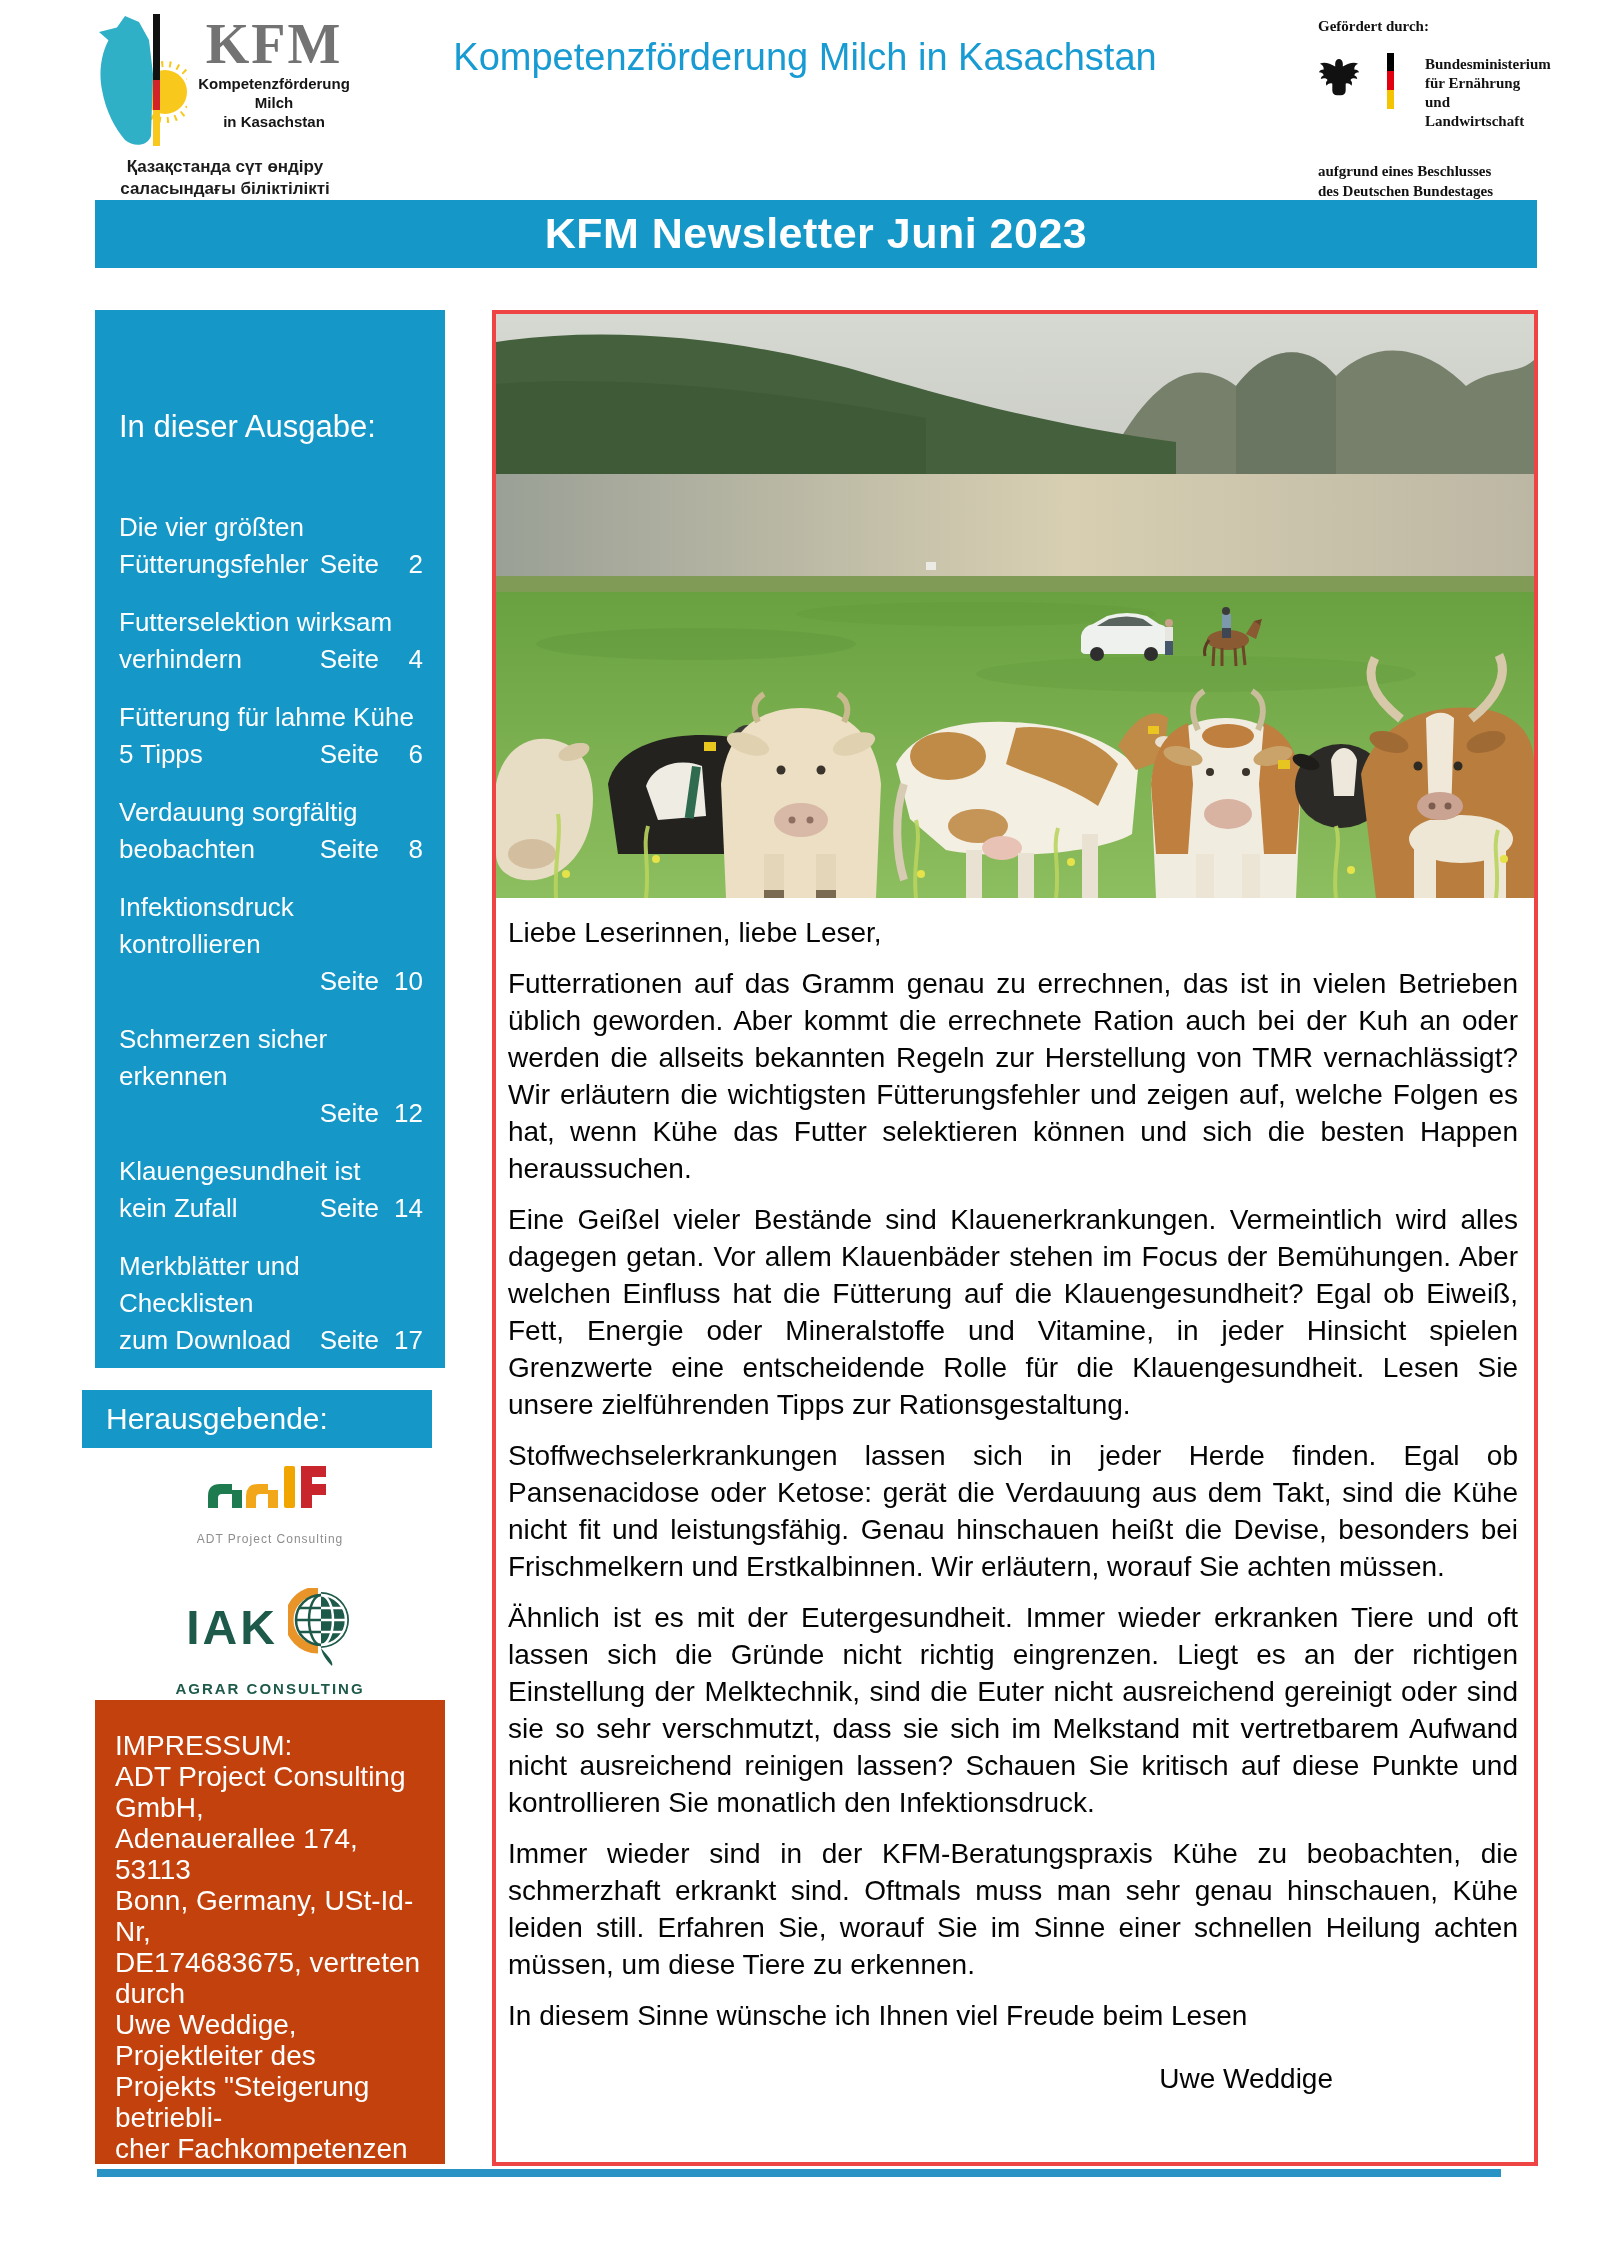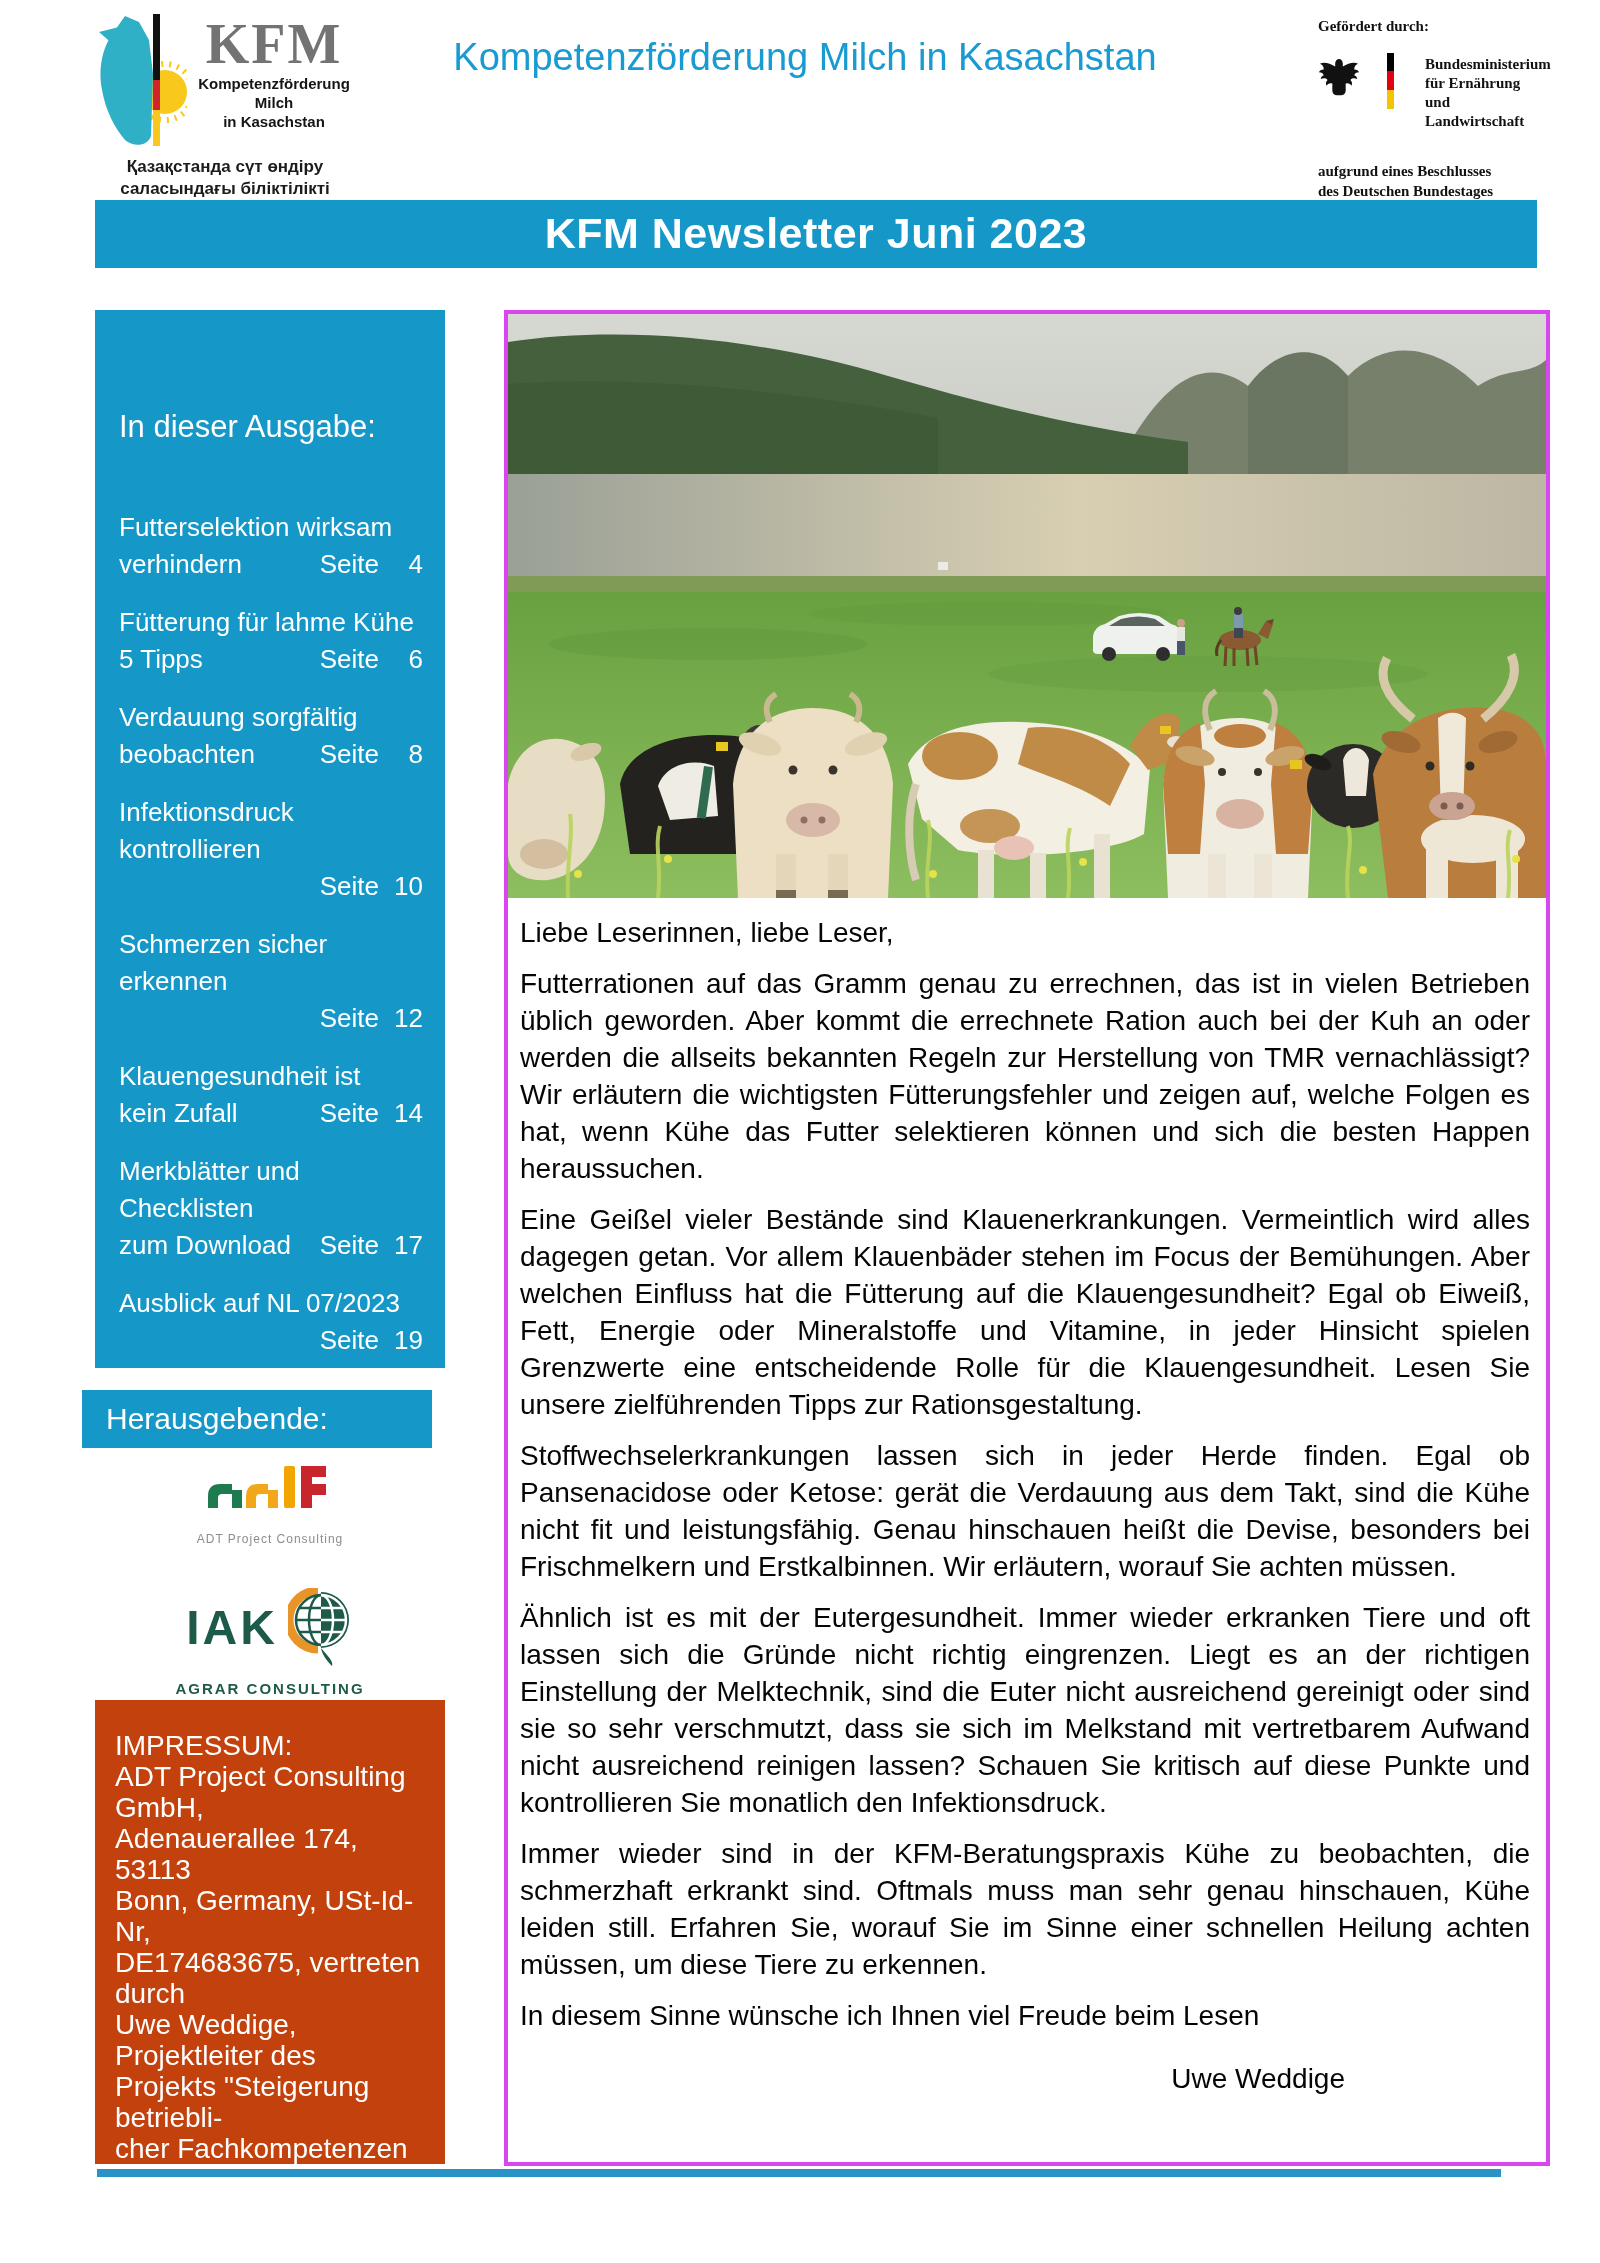--- a/index.html
+++ b/index.html
@@ -54,21 +54,21 @@
   .iak-row { display:flex; align-items:center; justify-content:center; }
   .iak-text { font-size:48px; font-weight:bold; color:#1d5a49; letter-spacing:3px; margin-right:10px; }
   .iak-caption { font-size:15px; font-weight:bold; color:#1d5a49; letter-spacing:2px; margin-top:14px; }
 
   .impressum { position:absolute; left:95px; top:1700px; width:350px; height:464px;
                background:#c2410c; color:#fff; padding:30px 14px 0 20px;
                font-size:28px; line-height:31px; overflow:hidden; }
 
   
   .content-box { position:absolute; left:492px; top:310px; width:1046px; height:1856px;
-                 border:4px solid #d946ef; background:#fff;margin-left:12px; }
+                 border:4px solid #ef4444; background:#fff; }
   .photo { display:block; width:1038px; height:584px; }
   .content-text { padding:16px 16px 0 12px; font-size:28px; line-height:37px; color:#050505; }
   .content-text p { margin:0 0 14px 0; text-align:justify; hyphens:auto; }
   .salutation { margin-bottom:12px; }
   .closing { text-align:left !important; }
   .sig { text-align:right; padding-right:185px; margin-top:26px; font-size:28px; }
 
   .bottom-rule { position:absolute; left:97px; top:2169px; width:1404px; height:8px; background:#2a93c5; }
 </style>
 </head>
@@ -118,20 +118,27 @@
       <div>aufgrund eines Beschlusses</div>
       <div>des Deutschen Bundestages</div>
     </div>
   </div>
 
   <div class="banner">KFM Newsletter Juni 2023</div>
 
   <div class="toc-box">
     <div class="toc-title">In dieser Ausgabe:</div>
 
+    <div class="toc-item">
+      <div class="toc-l1">Die vier größten</div>
+      <div class="toc-row">
+        <span class="toc-l2">Fütterungsfehler</span>
+        <span class="toc-page"><span>Seite</span><span class="toc-num">2</span></span>
+      </div>
+    </div>
 
     <div class="toc-item">
       <div class="toc-l1">Futterselektion wirksam</div>
       <div class="toc-row">
         <span class="toc-l2">verhindern</span>
         <span class="toc-page"><span>Seite</span><span class="toc-num">4</span></span>
       </div>
     </div>
 
     <div class="toc-item">

